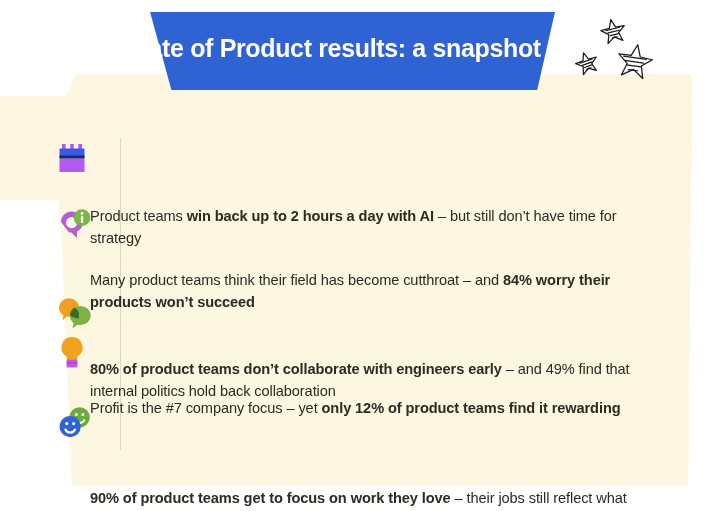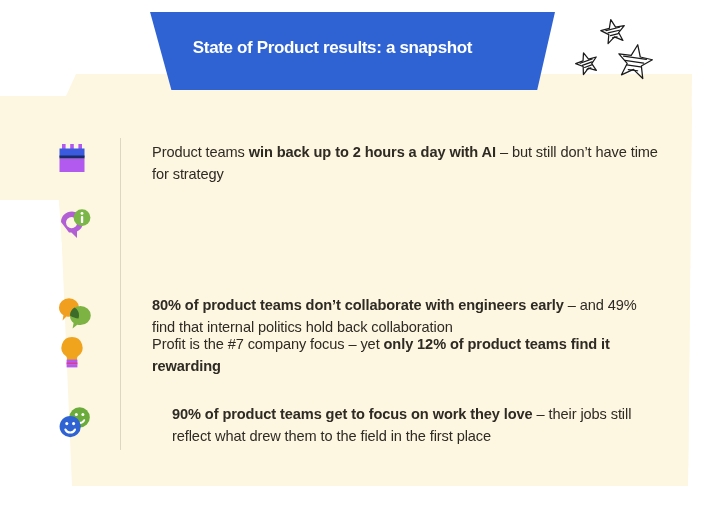--- a/index.html
+++ b/index.html
@@ -45,21 +45,21 @@
     left: 0;
     top: 0;
     width: 100%;
     height: 100%;
     display: flex;
     align-items: center;
     justify-content: center;
     padding-bottom: 6px;
     box-sizing: border-box;
     color: #ffffff;
-    font-size: 17px;
+    font-size: 25px;
     font-weight: bold;
     letter-spacing: -0.35px;
     white-space: nowrap;
   }
 
   
   #star-doodles {
     position: absolute;
     left: 560px;
     top: 12px;
@@ -83,20 +83,21 @@
     height: 312px;
     background: #ddd6c0;
   }
 
   .stat-row {
     position: absolute;
     left: 58px;
     width: 600px;
     display: flex;
     align-items: flex-start;
+    flex-direction: column;
   }
   .stat-icon {
     width: 62px;
     flex: 0 0 62px;
     display: flex;
     align-items: flex-start;
     justify-content: flex-start;
     padding-top: 2px;
   }
   .stat-text {
@@ -168,20 +169,21 @@
   <div class="stat-row" id="row-1">
     <div class="stat-icon">
       <svg width="34" height="34" viewBox="0 0 34 34" aria-hidden="true">
         <path d="M3,14 a11,10.5 0 1 1 22,0 a11,10.5 0 0 1 -6,9.4 L19,30 L13.4,24.4 a12.5,12.5 0 0 1 -2.4,0 Z" fill="#b25fd6"></path>
         <circle cx="13.6" cy="14.6" r="5.6" fill="#fdf6e0"></circle>
         <circle cx="24" cy="9.6" r="8.4" fill="#7ab648"></circle>
         <circle cx="24" cy="5.4" r="1.45" fill="#ffffff"></circle>
         <rect x="22.9" y="8.1" width="2.3" height="7" rx="0.9" fill="#ffffff"></rect>
       </svg>
     </div>
+    <div class="stat-text"><span>Many product teams think their field has become cutthroat – and </span><b>84% worry their products won’t succeed</b></div>
   </div>
 
   <div class="stat-row" id="row-2">
     <div class="stat-icon">
       <svg width="34" height="32" viewBox="0 0 34 32" aria-hidden="true">
         <path d="M1,10.5 a10,9.2 0 1 1 20,0 a10,9.2 0 0 1 -10,9.2 a13,13 0 0 1 -2.6,-0.25 L4.6,23.6 L5.4,18.2 A9.6,9.2 0 0 1 1,10.5 Z" fill="#f0a01e"></path>
         <path d="M12,18.5 a10.4,9.6 0 1 1 20.8,0 a10.4,9.6 0 0 1 -10.4,9.6 a13,13 0 0 1 -3.2,-0.4 L14.6,31.4 L15.6,26 A10,9.6 0 0 1 12,18.5 Z" fill="#7cb342"></path>
         <path d="M12,18.5 a10.4,9.6 0 0 1 4.6,-7.9 a10,9.2 0 0 1 4.4,7.9 a9.3,9.3 0 0 1 -0.5,3 a10.5,10.5 0 0 1 -4.4,-1.1 A10.2,9.6 0 0 1 12,18.5 Z" fill="#3c6b2a"></path>
       </svg>
     </div>

